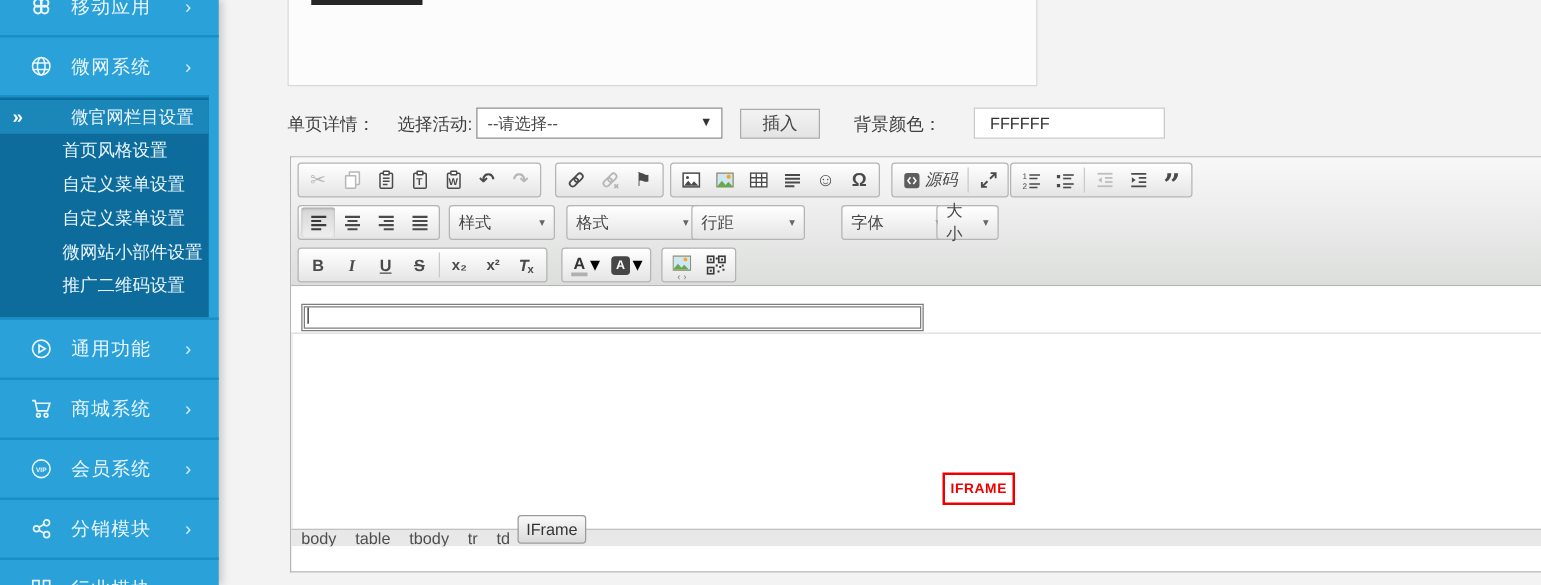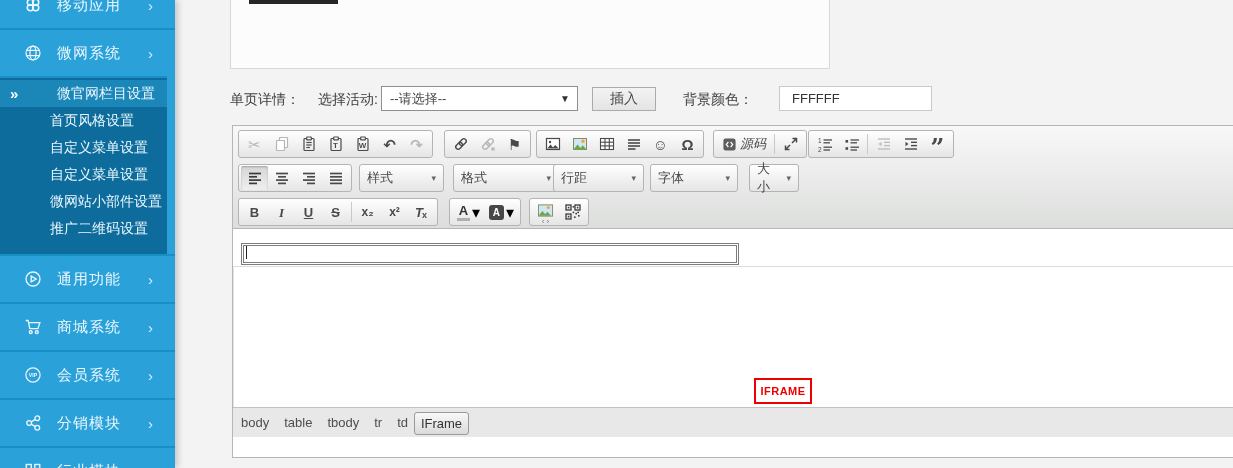--- a/index.html
+++ b/index.html
@@ -59,21 +59,21 @@
   
   .content{position:relative;height:208px;background:#fff;overflow:hidden;}
   .cellwrap{position:absolute;left:8px;top:14px;width:496px;height:20px;border:1px solid #7d7d7d;}
   .cellinner{position:absolute;left:1px;top:1px;right:1px;bottom:1px;border:1px solid #7d7d7d;}
   .caret-line{position:absolute;left:4px;top:2px;width:1px;height:13px;background:#222;}
   .tline-h{position:absolute;left:0;right:0;top:37px;height:1px;background:#dcdcdc;}
   .tline-v{position:absolute;left:0;top:37px;width:1px;height:171px;background:#e3e3e3;}
   .iframe-ph{position:absolute;left:521px;top:149px;width:58px;height:26px;border:2px solid #ee0000;color:#ee0000;font-size:11px;font-weight:bold;letter-spacing:.5px;display:flex;align-items:center;justify-content:center;background:#fff;box-sizing:border-box;}
   .iframe-tip{position:absolute;left:181px;top:183px;width:55px;height:23px;background:linear-gradient(#f9f9f9,#dadada);border:1px solid #9a9a9a;border-radius:3px;font-size:13px;color:#333;display:flex;align-items:center;justify-content:center;box-sizing:border-box;z-index:2;}
   
-  .pathbar{position:absolute;left:0;right:0;bottom:0;height:30px;background:#e8e8e8;border-top:1px solid #c2c2c2;display:flex;align-items:center;padding-left:8px;gap:15px;box-sizing:border-box;text-align:right;}
+  .pathbar{position:absolute;left:0;right:0;bottom:0;height:14px;background:#e8e8e8;border-top:1px solid #c2c2c2;display:flex;align-items:center;padding-left:8px;gap:15px;box-sizing:border-box;text-align:right;}
   .pathbar span{font-size:13px;color:#4e4e4e;cursor:pointer;}
 </style>
 </head>
 <body>
 
 <div class="page">
 
   <div class="sidebar">
 
     <div class="nav-item first">
@@ -412,21 +412,21 @@
           <span class="ddl-caret">▾</span>
         </div>
         <div class="grp ddl" style="left:220px;width:106px;">
           <span class="ddl-label">格式</span>
           <span class="ddl-caret">▾</span>
         </div>
         <div class="grp ddl" style="left:320px;width:91px;">
           <span class="ddl-label">行距</span>
           <span class="ddl-caret">▾</span>
         </div>
-        <div class="grp ddl" style="left:417px;width:88px;">
+        <div class="grp ddl" style="left:440px;width:88px;">
           <span class="ddl-label">字体</span>
           <span class="ddl-caret">▾</span>
         </div>
         <div class="grp ddl" style="left:516px;width:50px;">
           <span class="ddl-label">大小</span>
           <span class="ddl-caret">▾</span>
         </div>
       </div>
 
       <div class="trow trow3">

